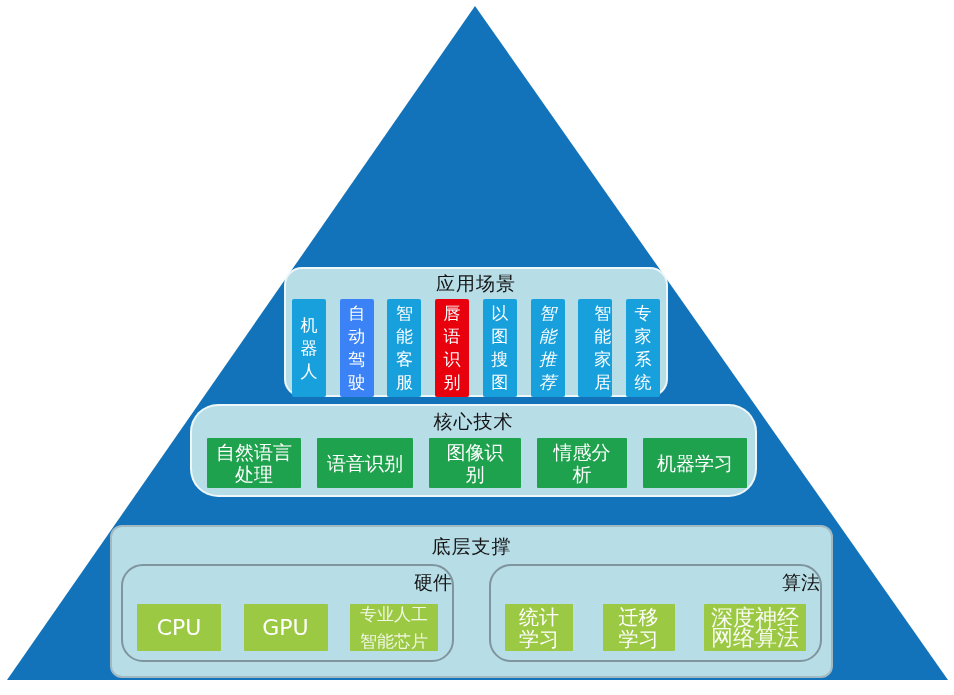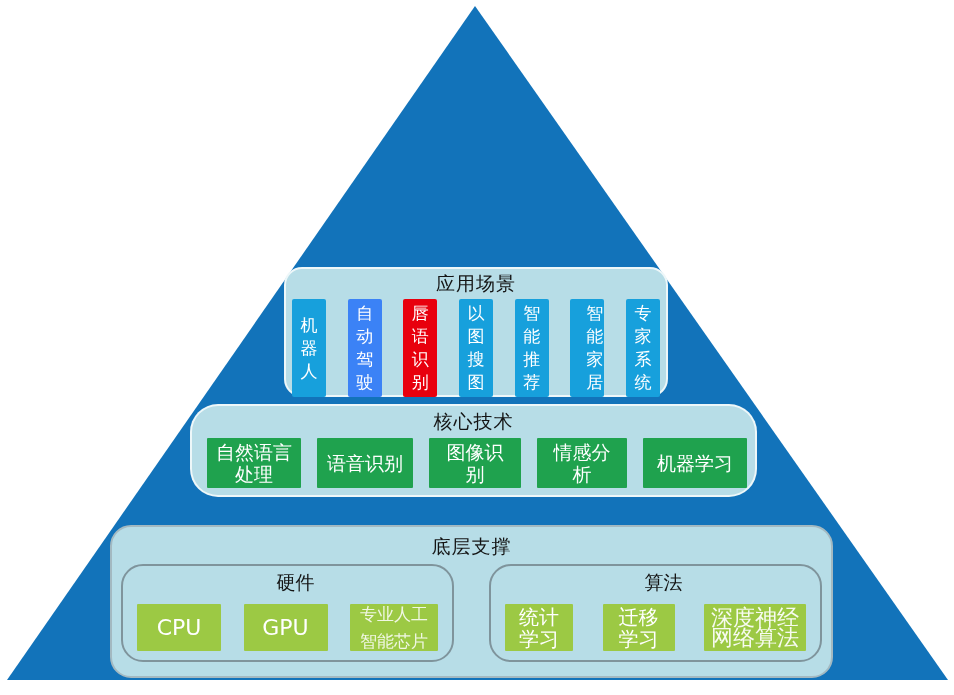--- a/index.html
+++ b/index.html
@@ -42,32 +42,32 @@
     display:flex;align-items:center;justify-content:center;text-align:center;
   }
   .gbox span{white-space:pre-line;font-size:19px;line-height:22px;}
   .core-row .gbox:nth-child(1){width:94px;margin-left:7px;}
   .core-row .gbox:nth-child(2){width:96px;}
   .core-row .gbox:nth-child(3){width:92px;}
   .core-row .gbox:nth-child(4){width:90px;}
   .core-row .gbox:nth-child(5){width:104px;}
   
   .panel-foundation{
-    left:110px;top:525px;width:723px;height:153px;border-radius:21px;
+    left:110px;top:525px;width:723px;height:153px;border-radius:12px;
     border:2px solid #a3b9c1;
   }
   .panel-foundation .panel-title{margin-top:7px;}
   .groups{
     display:flex;justify-content:space-between;padding:0 9px;margin-top:4px;
   }
   .group{
     box-sizing:border-box;width:333px;height:98px;
     border:2px solid #7f949c;border-radius:22px;background:transparent;
   }
-  .group-title{text-align:center;color:#141414;font-size:19px;margin-top:4px;padding-left:16px;}
+  .group-title{text-align:right;color:#141414;font-size:19px;margin-top:4px;padding-left:16px;}
   .group-row{
     display:flex;justify-content:space-between;align-items:flex-start;
     padding:0 14px;margin-top:8px;
   }
   .ybox{
     height:47px;color:#ffffff;border-radius:1px;
     display:flex;align-items:center;justify-content:center;text-align:center;
   }
   .ybox span{white-space:pre-line;}
   .group-hardware .ybox:nth-child(1){width:84px;}
@@ -100,27 +100,30 @@
 
   <div class="panel panel-apps" style="background-color: rgb(183, 221, 231);">
     <div class="panel-title">应用场景</div>
     <div class="apps-row">
       <div class="vbox" style="background-color: rgb(23, 160, 220);">
           <span>机器人</span>
         </div>
       <div class="vbox" style="background-color: #3b82f6;">
           <span>自动驾驶</span>
         </div>
+      <div class="vbox" style="background-color: rgb(23, 160, 220);">
+          <span>智能客服</span>
+        </div>
       <div class="vbox" style="background-color: rgb(232, 0, 13);">
           <span>唇语识别</span>
         </div>
       <div class="vbox" style="background-color: rgb(23, 160, 220);">
           <span>以图搜图</span>
         </div>
-      <div class="vbox" style="background-color: rgb(23, 160, 220);">
+      <div class="vbox" style="background-color: rgb(23, 160, 220); font-style: italic;">
           <span>智能推荐</span>
         </div>
       <div class="vbox" style="background-color: rgb(23, 160, 220); justify-content: flex-end;">
           <span>智能家居</span>
         </div>
       <div class="vbox" style="background-color: rgb(23, 160, 220);">
           <span>专家系统</span>
         </div>
     </div>
   </div>

